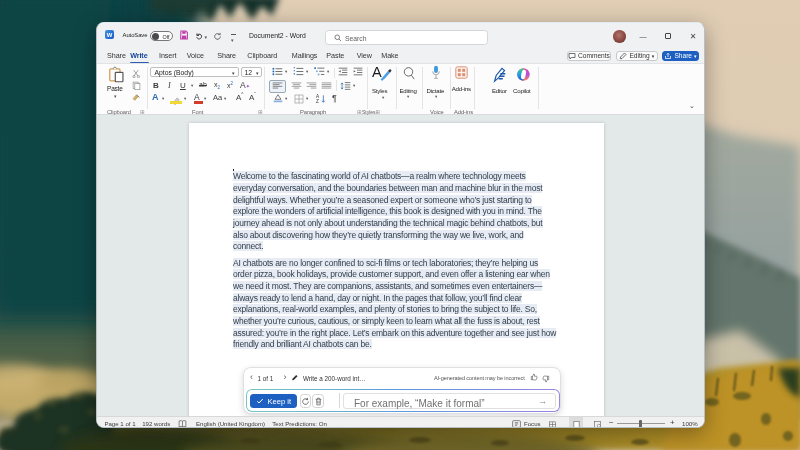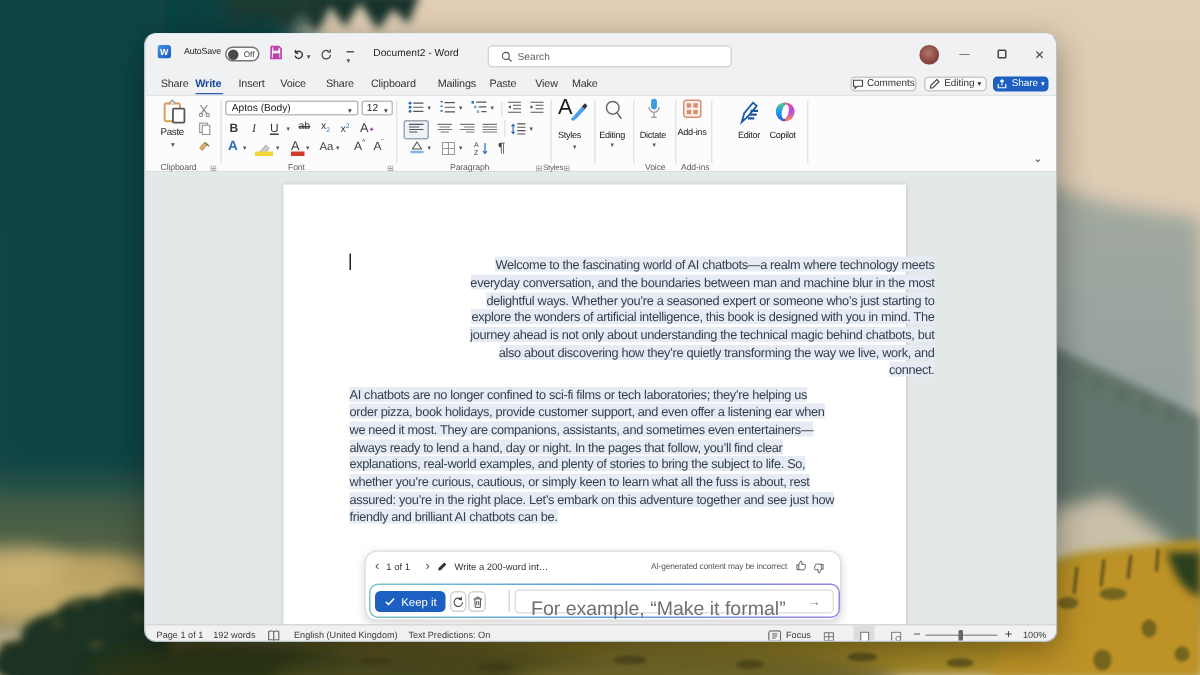--- a/index.html
+++ b/index.html
@@ -443,21 +443,21 @@
         <path d="M12 2 A10 10 0 0 0 12 22 L12 2 Z" fill="url(#cg1)"></path>
         <ellipse cx="12" cy="12" rx="3.6" ry="7.8" fill="#fff" transform="rotate(12 12 12)"></ellipse>
         </svg>
       <div class="rtx" style="left:416px;top:23.3px;">Copilot</div>
       <div class="rsep" style="left:441px;"></div>
       <div style="position:absolute;left:592px;top:38px;font-size:7px;color:#444;">⌄</div>
     </div>
     <div id="docarea">
       <div id="page">
         <div style="position:absolute;left:44.2px;top:46.5px;width:0.8px;height:11px;background:#222;"></div>
-        <div class="para" style="top:48.7px;text-align:right;"><span>Welcome to the fascinating world of AI chatbots—a realm where technology meets<br>
+        <div class="para" style="top:48.7px;"><span>Welcome to the fascinating world of AI chatbots—a realm where technology meets<br>
 everyday conversation, and the boundaries between man and machine blur in the most<br>
 delightful ways. Whether you’re a seasoned expert or someone who’s just starting to<br>
 explore the wonders of artificial intelligence, this book is designed with you in mind. The<br>
 journey ahead is not only about understanding the technical magic behind chatbots, but<br>
 also about discovering how they’re quietly transforming the way we live, work, and<br>
 connect.</span></div>
         <div class="para" style="top:135.2px;"><span>AI chatbots are no longer confined to sci-fi films or tech laboratories; they’re helping us<br>
 order pizza, book holidays, provide customer support, and even offer a listening ear when<br>
 we need it most. They are companions, assistants, and sometimes even entertainers—<br>
 always ready to lend a hand, day or night. In the pages that follow, you’ll find clear<br>
@@ -492,21 +492,21 @@
                 <path d="M13 8 a5 5 0 1 1 -1.5 -3.5 M11.5 1.5 L11.8 4.8 L8.5 4.6" fill="none" stroke="#444" stroke-width="1.3"></path>
                   </svg>
                 </div>
             <div class="cbtn" style="left:65.5px;">
               <svg width="9" height="9" viewBox="0 0 16 16">
                 <path d="M3 4 h10 M6 4 L6.5 2 h3 L10 4 M4.5 4 L5 14 h6 L11.5 4 M6.8 6.5 v5 M9.2 6.5 v5" fill="none" stroke="#444" stroke-width="1.1"></path>
                   </svg>
                 </div>
             <div style="position:absolute;left:92.5px;top:3px;width:1px;height:14.5px;background:#d8d8d8;"></div>
             <div style="position:absolute;left:96.7px;top:2.5px;right:2.5px;height:16.5px;border:1px solid #e0e0e0;border-radius:3px;">
-              <span style="position:absolute;left:9.5px;top:4px;font-size:13px;color:#707070;">For example, “Make it formal”</span>
+              <span style="position:absolute;left:9.5px;top:4px;font-size:10px;color:#707070;">For example, “Make it formal”</span>
               <span style="position:absolute;right:8px;top:2.5px;font-size:9px;color:#888;">→</span>
             </div>
           </div>
             </div>
         </div>
       </div>
     </div>
     <div id="statusbar">
       <span class="sbi" style="left:7.4px;">Page 1 of 1</span>
       <span class="sbi" style="left:45.2px;">192 words</span>

